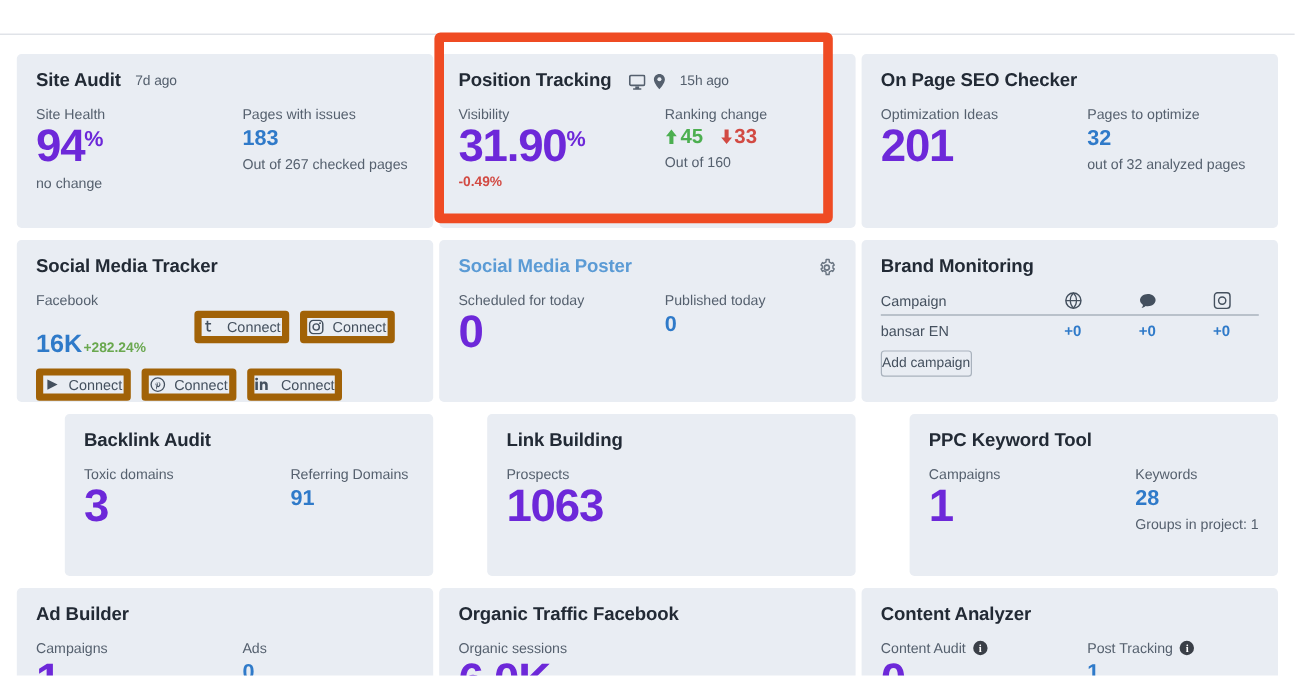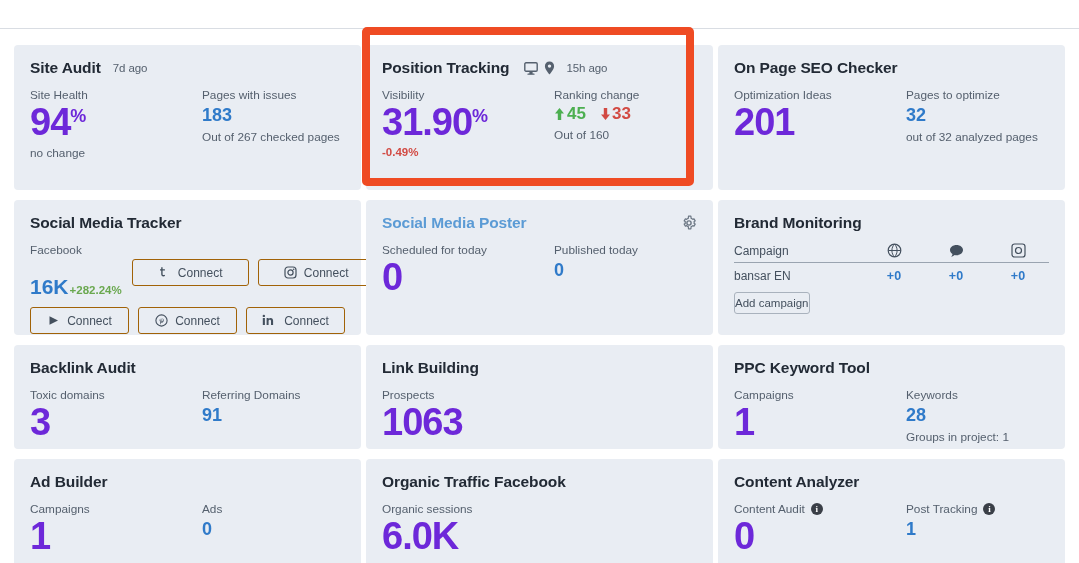--- a/index.html
+++ b/index.html
@@ -25,21 +25,21 @@
   }
 
   .card {
     background: #e9edf3;
     border-radius: 4px;
     padding: 14px 16px 14px 16px;
     position: relative;
   }
   .card.r1 { height: 145px; }
   .card.r2 { height: 135px; }
-  .card.r3 { height: 104px; }
+  .card.r3 { height: 135px; margin-left: 40px; }
   .card.r4 { height: 120px; }
 
   .card-title {
     font-size: 15.5px; font-weight: bold; color: #222a35;
     letter-spacing: -0.1px;
     display: flex; align-items: center; gap: 8px;
     margin-bottom: 11px;
   }
   .card-title.link { color: #5b9bd5; }
   .title-meta {
@@ -72,22 +72,22 @@
   .rank-up { color: #4caf50; display: flex; align-items: center; gap: 2px; }
   .rank-down { color: #d24a43; display: flex; align-items: center; gap: 1px; }
 
   .value-16k { display: flex; align-items: baseline; }
   .value-16k .v { font-size: 21px; font-weight: bold; color: #2f7ac9; margin-top: 17px; }
   .value-16k .d { font-size: 11.5px; font-weight: bold; color: #6aa84f; margin-left: 1px; }
 
   .smt-body { display: flex; gap: 10px; align-items: flex-start; }
   .smt-left { width: 122px; }
   .connect-btn {
-    width: 117px; height: 27px;
-    border: 1px solid #a16207; border-radius: 3px; background: transparent;
+    width: 79px; height: 27px;
+    border: 6px solid #a16207; border-radius: 3px; background: transparent;
     font-size: 12px; color: #44505e;
     display: flex; align-items: center; justify-content: center; gap: 7px;
     cursor: pointer;
   }
   .btn-row2 { display: flex; gap: 9px; margin-top: 8px; }
 
   .gear { position: absolute; right: 16px; top: 15px; cursor: pointer; }
 
   .bm-table { width: 100%; }
   .bm-head {

